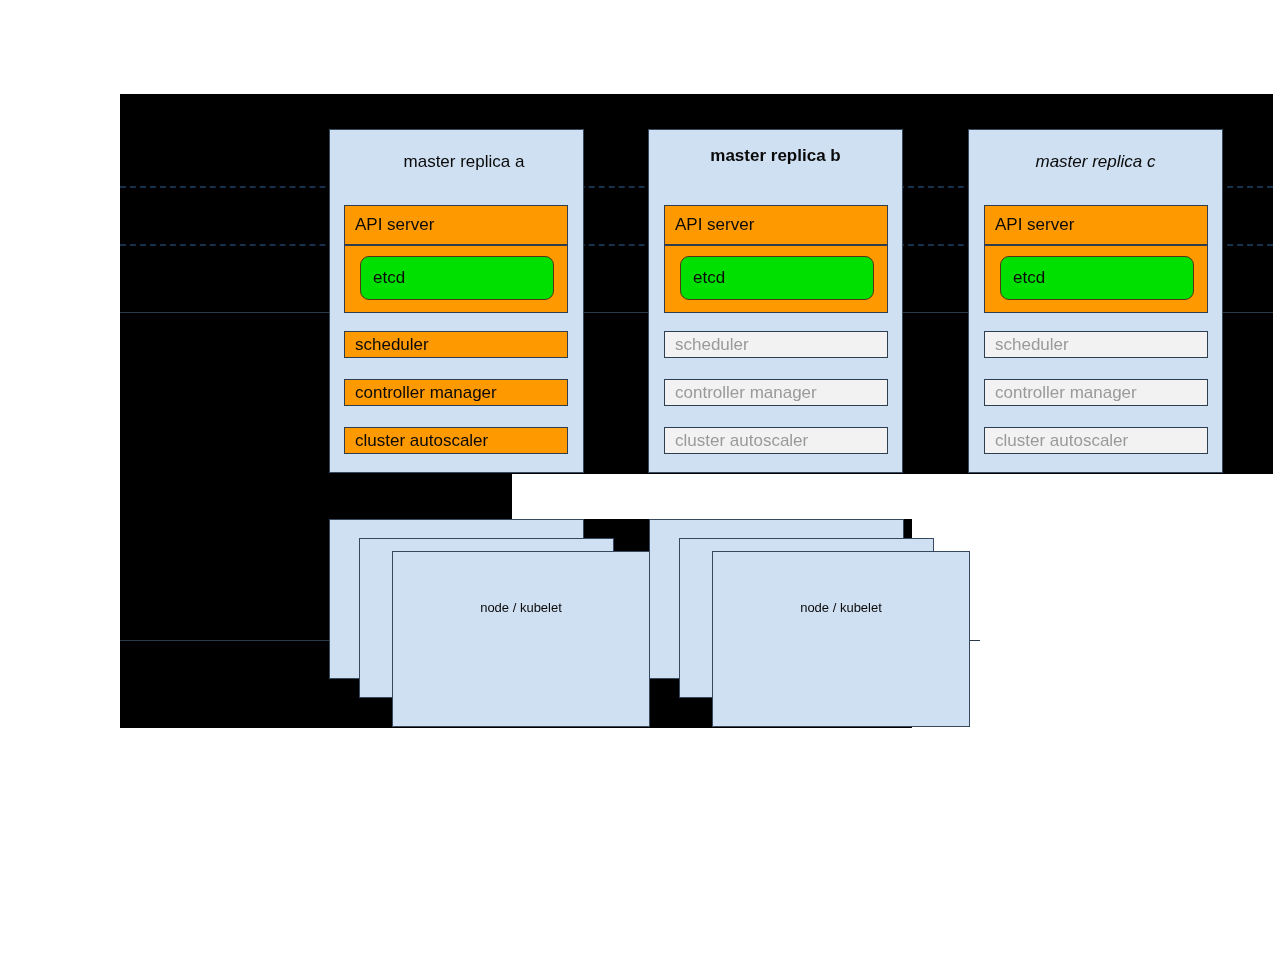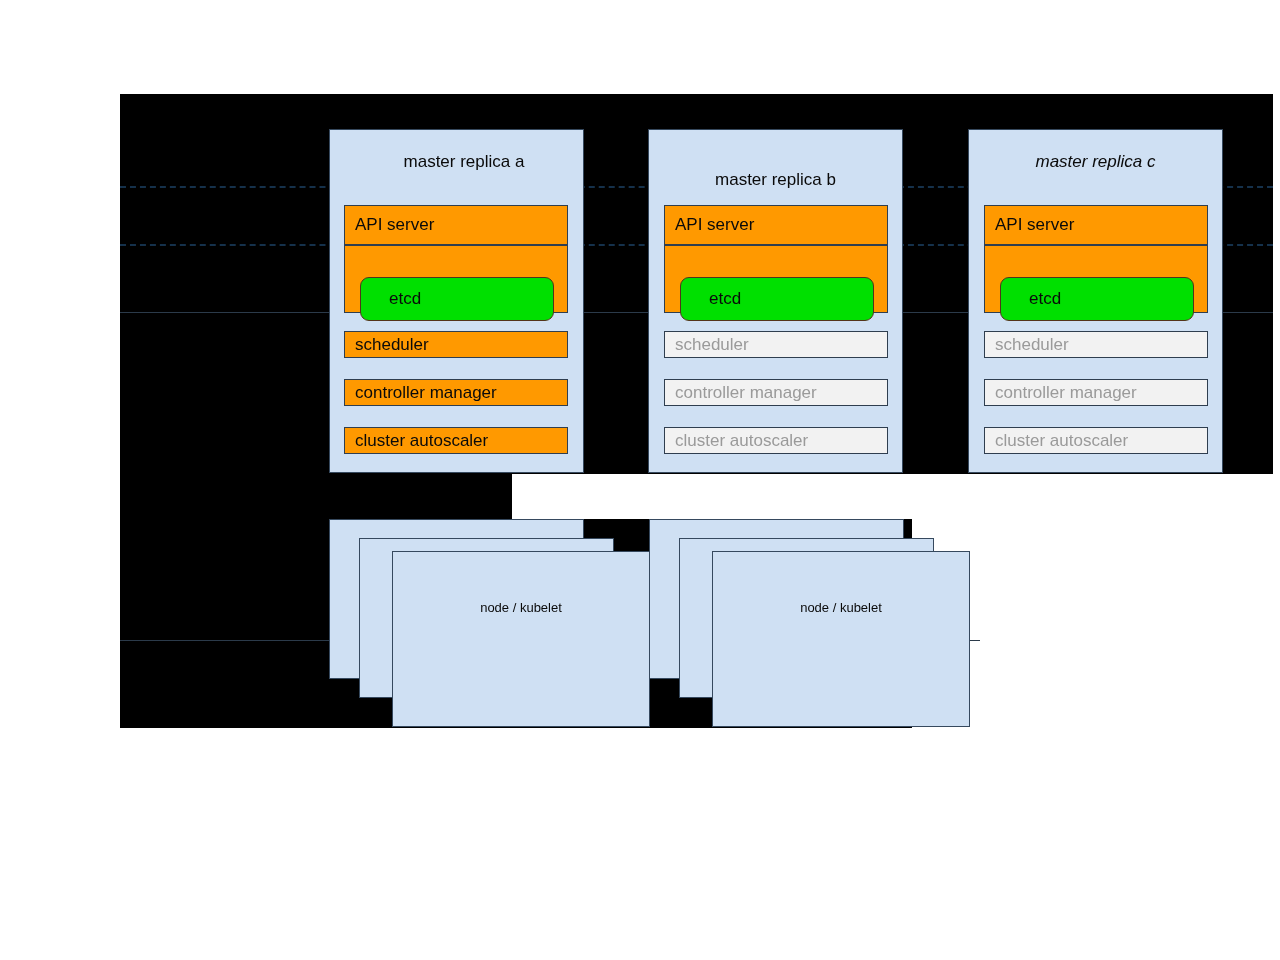--- a/index.html
+++ b/index.html
@@ -80,24 +80,23 @@
 
   
   .etcd {
     position: absolute;
     box-sizing: border-box;
     background: #00e000;
     border: 1px solid #53341a;
     border-radius: 9px;
     display: flex;
     align-items: center;
-    padding-left: 28px;
+    padding-left: 12px;
     font-size: 17px;
     color: #0a0a0a;
-    margin-top: 21px;
   }
 
   
   .node-card {
     position: absolute;
     background: #cfe0f3;
     border: 1px solid #36495e;
     box-sizing: border-box;
   }
   .node-label {
@@ -129,21 +128,21 @@
     <div class="replica-title" style="top:22px;padding-left:15px;">master replica a</div>
   </div>
   <div class="comp active" style="left:344px; top:205px; width:224px; height:40px;">API server</div>
   <div class="comp active" style="left:344px; top:245px; width:224px; height:68px; padding:0;"></div>
   <div class="etcd" style="left:360px; top:256px; width:194px; height:44px;">etcd</div>
   <div class="comp active" style="left:344px; top:331px; width:224px; height:27px;">scheduler</div>
   <div class="comp active" style="left:344px; top:379px; width:224px; height:27px;">controller manager</div>
   <div class="comp active" style="left:344px; top:427px; width:224px; height:27px;">cluster autoscaler</div>
 
   <div class="replica" style="left:648px; top:129px; width:255px; height:344px;">
-    <div class="replica-title" style="top:40px;">master replica b</div>
+    <div class="replica-title" style="top:16px;font-weight:bold;">master replica b</div>
   </div>
   <div class="comp active" style="left:664px; top:205px; width:224px; height:40px;">API server</div>
   <div class="comp active" style="left:664px; top:245px; width:224px; height:68px; padding:0;"></div>
   <div class="etcd" style="left:680px; top:256px; width:194px; height:44px;">etcd</div>
   <div class="comp inactive" style="left:664px; top:331px; width:224px; height:27px;">scheduler</div>
   <div class="comp inactive" style="left:664px; top:379px; width:224px; height:27px;">controller manager</div>
   <div class="comp inactive" style="left:664px; top:427px; width:224px; height:27px;">cluster autoscaler</div>
 
   <div class="replica" style="left:968px; top:129px; width:255px; height:344px;">
     <div class="replica-title" style="top:22px;font-style:italic;">master replica c</div>

